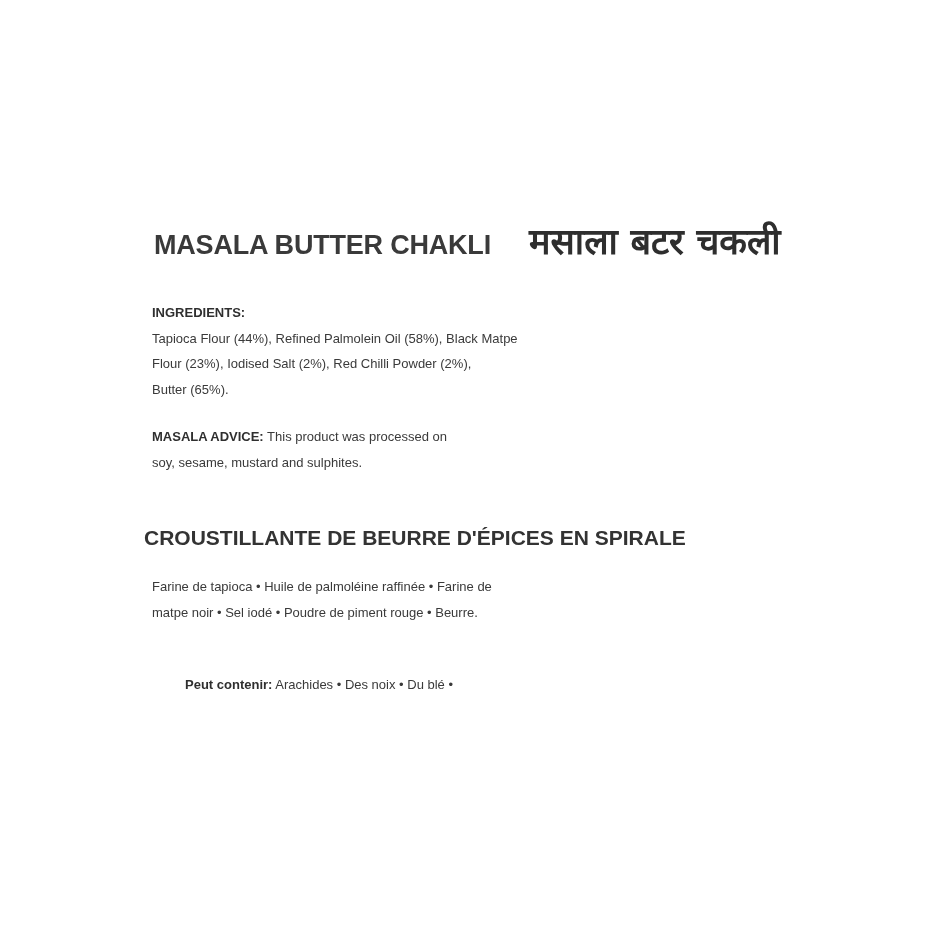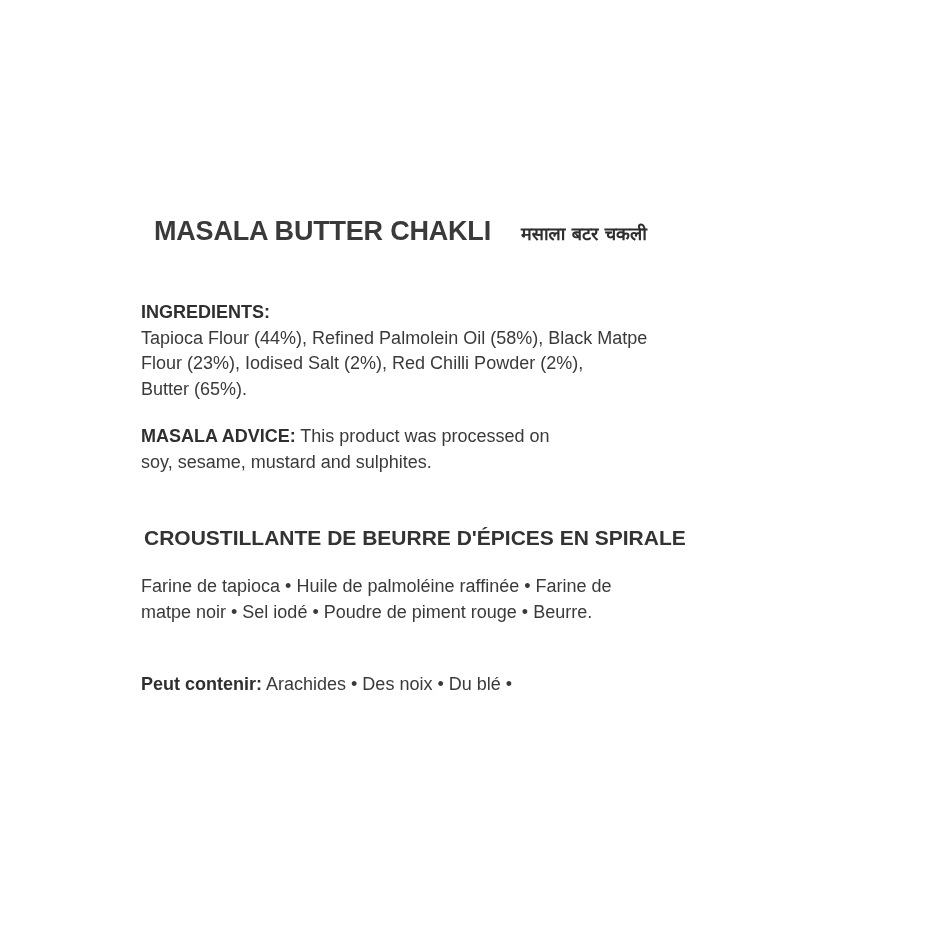--- a/index.html
+++ b/index.html
@@ -24,31 +24,31 @@
       align-items: baseline;
     }
     .title-en {
       font-size: 27px;
       font-weight: bold;
       letter-spacing: -0.2px;
       color: #3a3a3a;
       margin-left: 12px;
     }
     .title-hi {
-      margin-left: 30px;
+      margin-left: 38px;
       font-family: "DejaVu Sans", sans-serif;
-      font-size: 18px;
+      font-size: 36px;
       font-weight: bold;
       color: #2e2e2e;
     }
     .block {
       position: absolute;
-      left: 141px;
+      left: 152px;
       width: 640px;
-      font-size: 18px;
+      font-size: 13px;
       line-height: 25.5px;
     }
     .heading {
       font-weight: bold;
       color: #2f2f2f;
     }
     .body-text {
       color: #3a3a3a;
     }
     .section-title {
@@ -84,17 +84,17 @@
   <span class="line body-text">soy, sesame, mustard and sulphites.</span>
 </div>
 
 <div class="section-title">CROUSTILLANTE DE BEURRE D'ÉPICES EN SPIRALE</div>
 
 <div class="block" style="top:574px;">
   <span class="line body-text">Farine de tapioca • Huile de palmoléine raffinée • Farine de</span>
   <span class="line body-text">matpe noir • Sel iodé • Poudre de piment rouge • Beurre.</span>
 </div>
 
-<div class="block" style="top:672px;">
+<div class="block" style="top:672px;margin-left:33px;">
   <span class="line">
     <span class="heading">Peut contenir:</span><span class="body-text"> Arachides • Des noix • Du blé •</span>
   </span>
 </div>
 
 </body></html>

